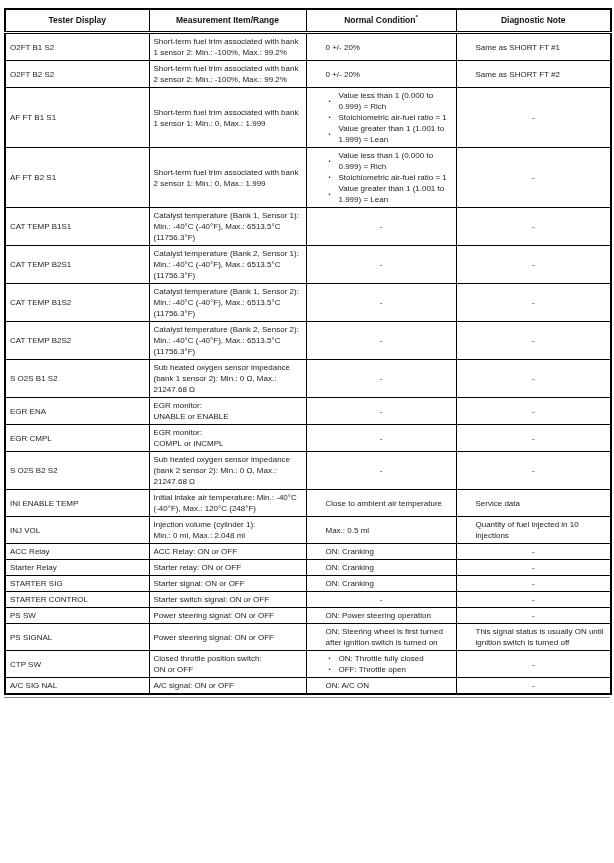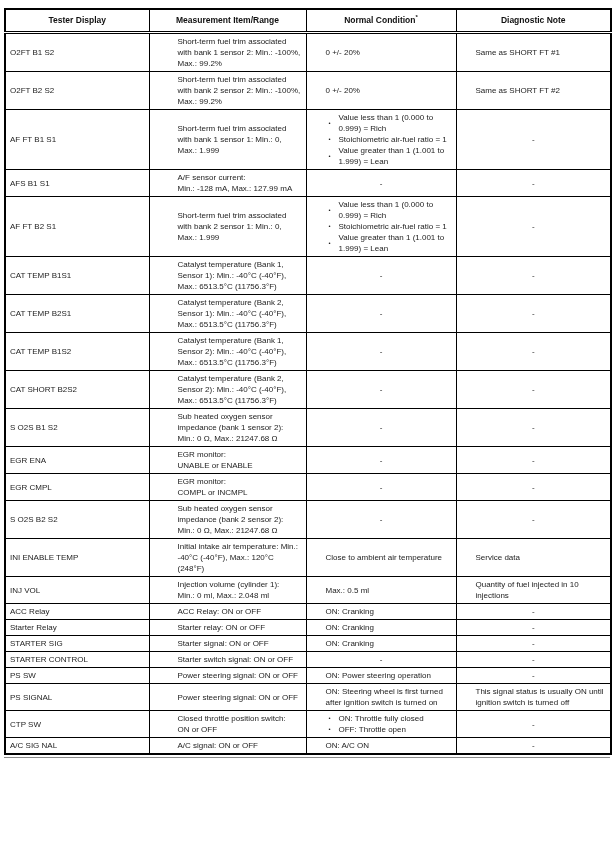--- a/index.html
+++ b/index.html
@@ -30,21 +30,21 @@
   thead th {
     border-bottom: 3px double #000;
     font-weight: bold;
     font-size: 8.5px;
     text-align: center;
     padding: 5px 2px;
     color: #111;
   }
   thead th sup { font-size: 6px; vertical-align: super; line-height: 0; }
   td.c1 { text-align: left; }
-  td.c2 { text-align: left; padding-left: 28px; }
+  td.c2 { text-align: left; }
   td.c3, td.c4 { text-align: left; padding-left: 19px; }
   td.dash { text-align: center; padding-left: 4px; }
   .bullet { display: flex; align-items: center; }
   .marker {
     flex: 0 0 13px;
     padding-left: 3px;
     font-size: 6px;
     line-height: 11px;
     color: #1c1c1c;
   }
@@ -103,26 +103,20 @@
               </div>
               <div class="bullet">
                 <span class="marker">•</span>
                 <span class="btext">Value greater than 1 (1.001 to 1.999) = Lean</span>
               </div>
             </div>
           </td>
           <td class="c4 dash">-</td>
         </tr>
         <tr>
-          <td class="c1">AFS B1 S1</td>
-          <td class="c2">A/F sensor current:<br>Min.: -128 mA, Max.: 127.99 mA</td>
-          <td class="c3 dash">-</td>
-          <td class="c4 dash">-</td>
-        </tr>
-        <tr>
           <td class="c1">AF FT B2 S1</td>
           <td class="c2">Short-term fuel trim associated with bank 2 sensor 1: Min.: 0, Max.: 1.999</td>
           <td class="c3">
             <div>
               <div class="bullet">
                 <span class="marker">•</span>
                 <span class="btext">Value less than 1 (0.000 to 0.999) = Rich</span>
               </div>
               <div class="bullet">
                 <span class="marker">•</span>
@@ -148,21 +142,21 @@
           <td class="c3 dash">-</td>
           <td class="c4 dash">-</td>
         </tr>
         <tr>
           <td class="c1">CAT TEMP B1S2</td>
           <td class="c2">Catalyst temperature (Bank 1, Sensor 2): Min.: -40°C (-40°F), Max.: 6513.5°C (11756.3°F)</td>
           <td class="c3 dash">-</td>
           <td class="c4 dash">-</td>
         </tr>
         <tr>
-          <td class="c1">CAT SHORT B2S2</td>
+          <td class="c1">CAT TEMP B2S2</td>
           <td class="c2">Catalyst temperature (Bank 2, Sensor 2): Min.: -40°C (-40°F), Max.: 6513.5°C (11756.3°F)</td>
           <td class="c3 dash">-</td>
           <td class="c4 dash">-</td>
         </tr>
         <tr>
           <td class="c1">S O2S B1 S2</td>
           <td class="c2">Sub heated oxygen sensor impedance (bank 1 sensor 2): Min.: 0 Ω, Max.: 21247.68 Ω</td>
           <td class="c3 dash">-</td>
           <td class="c4 dash">-</td>
         </tr>

